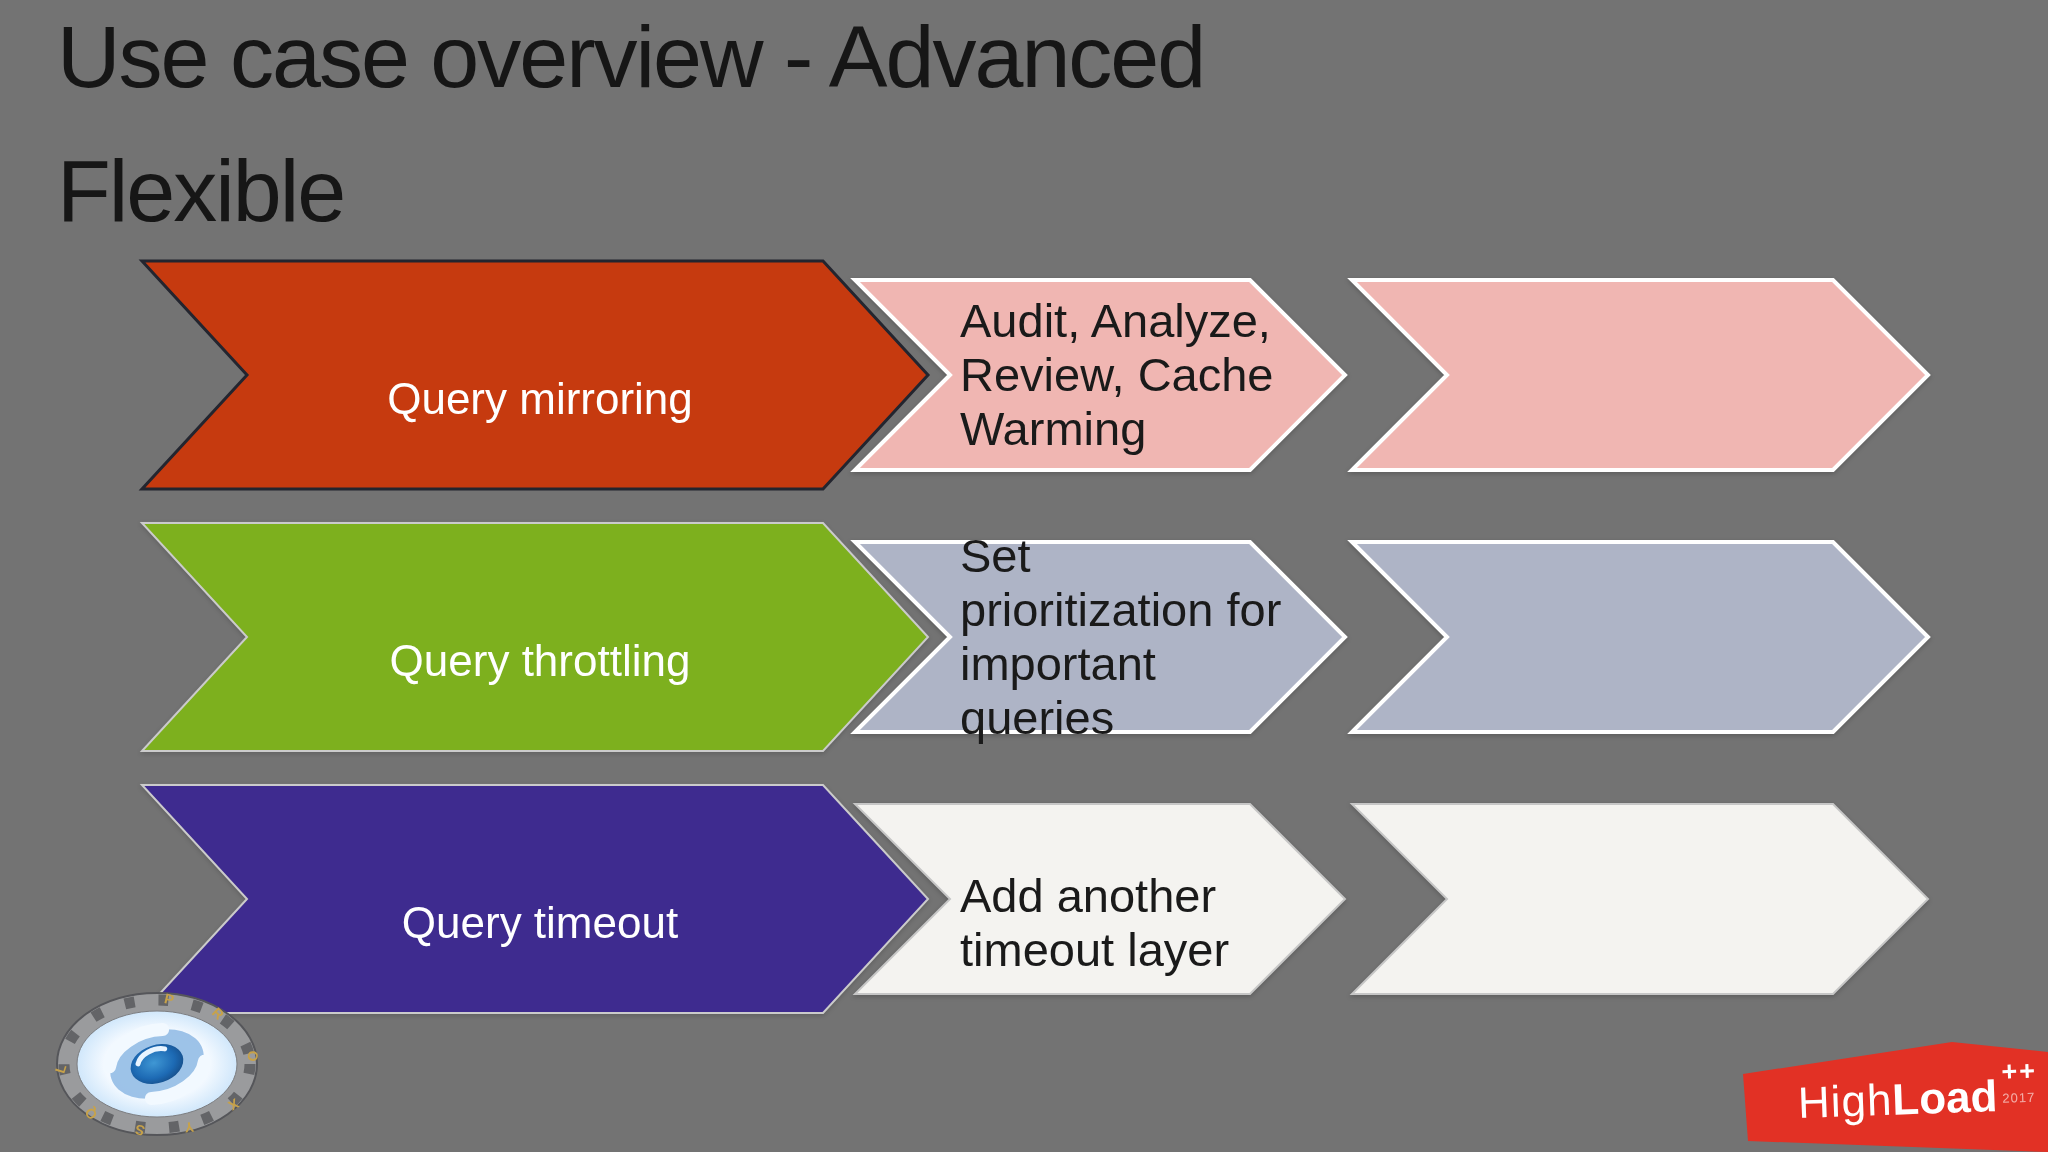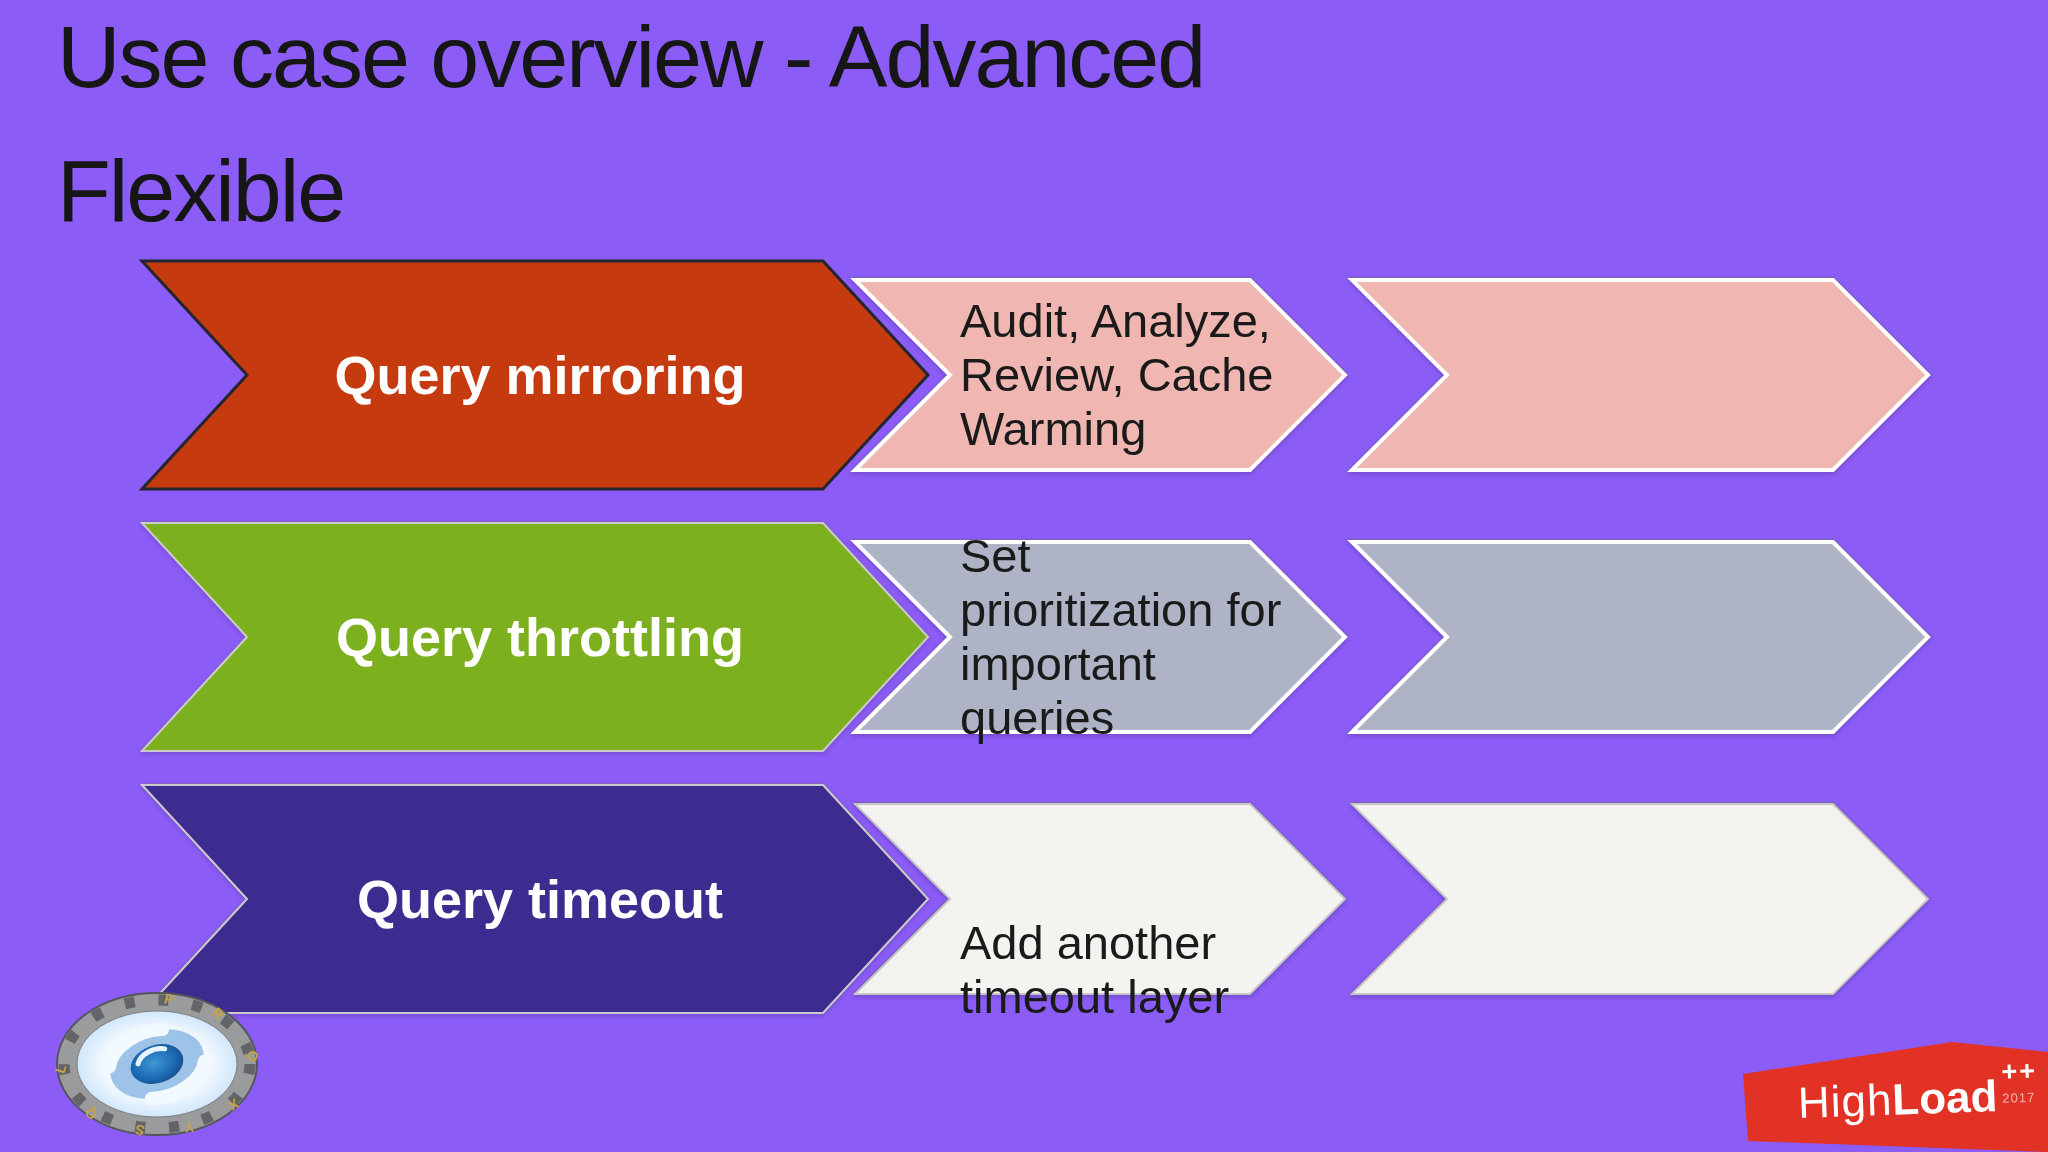--- a/index.html
+++ b/index.html
@@ -1,17 +1,17 @@
 <!DOCTYPE html>
 <html><head>
 <meta charset="utf-8">
 <style>
   html,body{margin:0;padding:0;background:#ffffff;}
   .slide{
-    position:relative;width:2048px;height:1152px;overflow:hidden;background:#8b5cf6;
+    position:relative;width:2048px;height:1152px;overflow:hidden;background:#737373;
     font-family:"Liberation Sans", sans-serif;
   }
   .abs{position:absolute;}
 
   
   .title{
     left:57px;top:-10px;width:1400px;
     font-size:88px;line-height:134px;letter-spacing:-2px;
     color:#161616;font-weight:400;
   }
@@ -21,21 +21,21 @@
   .big-arrow-dark  polygon{stroke:#23252f;stroke-width:3;}
   .big-arrow-light polygon{stroke:#cbcbcb;stroke-width:2;}
   .chev-white polygon{stroke:#ffffff;stroke-width:4;}
   .chev-gray  polygon{stroke:#c6c6c6;stroke-width:2;}
   .chev-shadow{filter:drop-shadow(0 -1px 0 rgba(110,110,110,.5)) drop-shadow(0 2px 2px rgba(0,0,0,.18));}
   .arrow-shadow{filter:drop-shadow(0 -1px 0 rgba(120,120,120,.4)) drop-shadow(0 2px 2px rgba(0,0,0,.15));}
 
   
   .arrow-label{
     display:flex;align-items:center;justify-content:center;
-    color:#ffffff;font-size:54px;font-weight:700;
+    color:#ffffff;font-size:44px;font-weight:400;margin-top:24px;
   }
   .step-text{
     display:flex;align-items:center;
     font-size:47px;line-height:54px;color:#1a1a1a;
   }
 
   
   .hl-text{
     left:1797px;top:1078px;color:#ffffff;
     transform:rotate(-2deg);transform-origin:left top;
@@ -89,21 +89,21 @@
   </svg>
 
   <svg class="shape big-arrow-light arrow-shadow" style="left:140px;top:783px;" width="790" height="232" viewBox="0 0 790 232">
     <polygon points="2,2 683,2 788,116 683,230 2,230 107,116" fill="#3e2b8f"></polygon>
   </svg>
   <div class="abs arrow-label" style="left:255px;top:783px;width:570px;height:232px;">Query timeout</div>
 
   <svg class="shape chev-gray chev-shadow" style="left:855px;top:804px;" width="490" height="190" viewBox="0 0 490 190">
     <polygon points="0,0 395,0 490,95 395,190 0,190 95,95" fill="#f4f3f0"></polygon>
   </svg>
-  <div class="abs step-text" style="left:960px;top:804px;width:330px;height:238px;margin-top:47px;">Add another timeout layer</div>
+  <div class="abs step-text" style="left:960px;top:804px;width:330px;height:238px;">Add another timeout layer</div>
 
   <svg class="shape chev-gray chev-shadow" style="left:1352px;top:804px;" width="576" height="190" viewBox="0 0 576 190">
     <polygon points="0,0 481,0 576,95 481,190 0,190 95,95" fill="#f4f3f0"></polygon>
   </svg>
 
   <svg class="shape" style="left:53px;top:990px;" width="208" height="150" viewBox="0 0 208 150">
     <defs>
       <radialGradient id="glow" cx="50%" cy="50%" r="60%">
         <stop offset="0%" stop-color="#ffffff"></stop>
         <stop offset="55%" stop-color="#f3f9ff"></stop>

